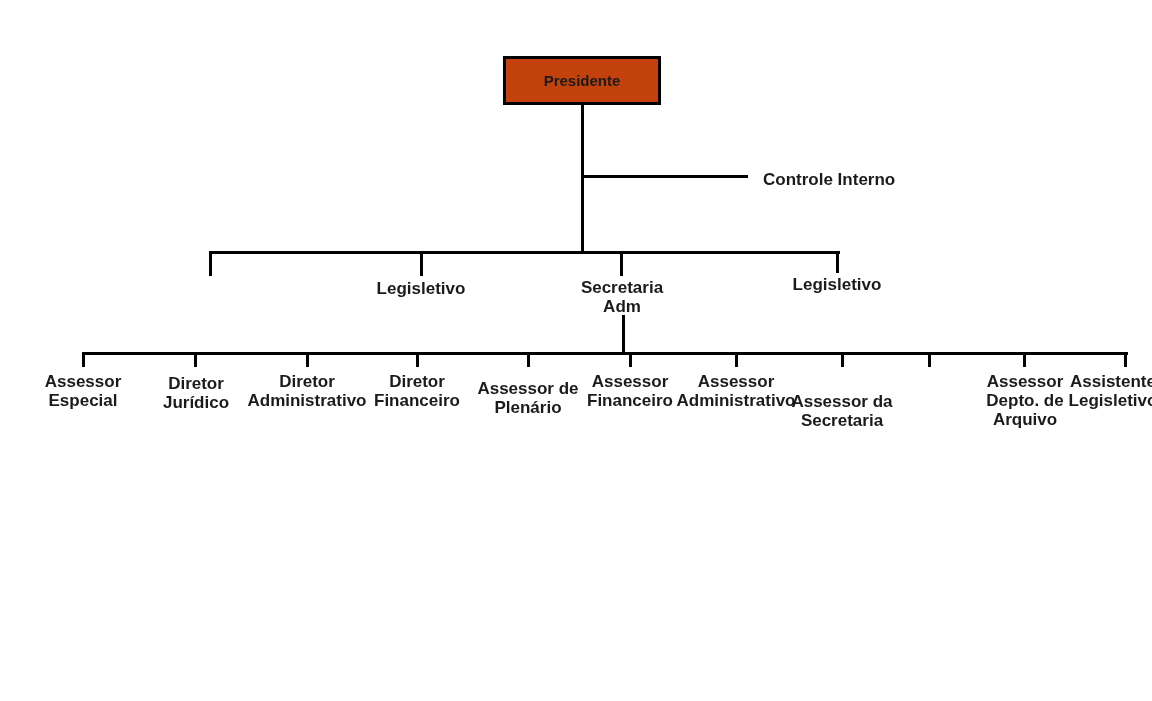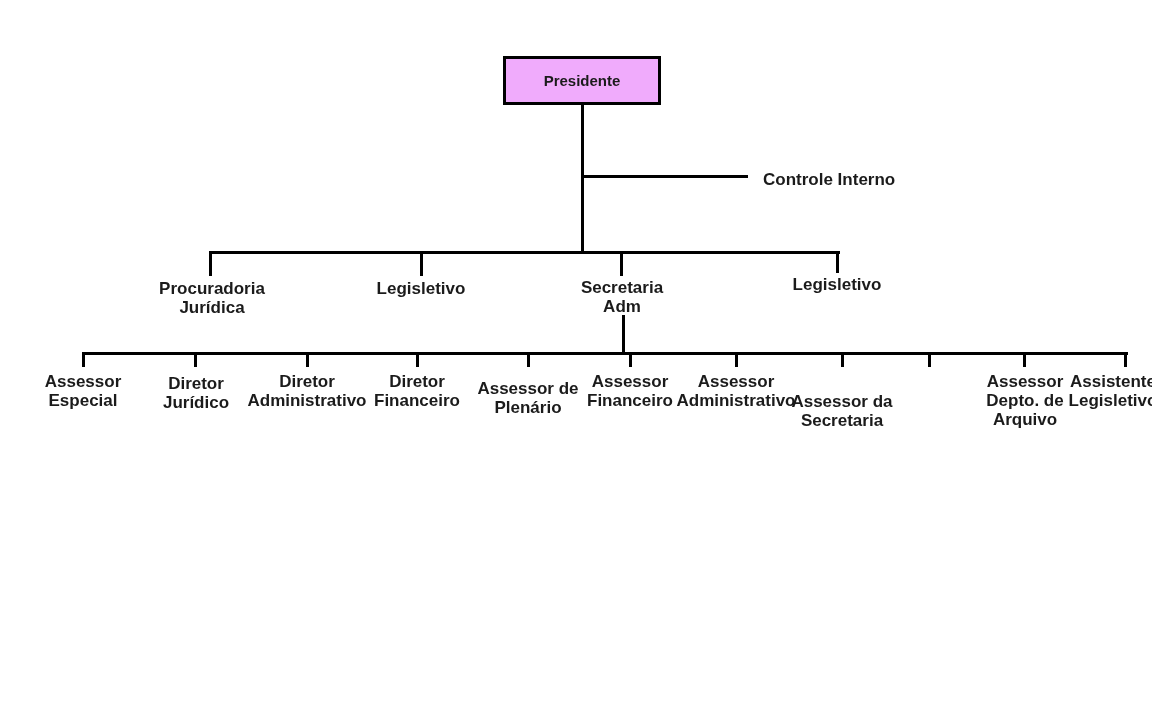--- a/index.html
+++ b/index.html
@@ -16,21 +16,21 @@
     font-family: "Liberation Sans", sans-serif;
   }
   .line {
     position: absolute;
     background: var(--line-color, #000000);
   }
   .node-box {
     position: absolute;
     box-sizing: border-box;
     border: 3px solid var(--line-color, #000000);
-    background: #f0abfc;
+    background: #c2410c;
     text-align: center;
     font-weight: 700;
     font-size: 15px;
     color: var(--text-color, #1b1b1b);
   }
   .label {
     position: absolute;
     font-weight: 700;
     font-size: 17px;
     line-height: 19px;
@@ -55,22 +55,20 @@
 
   <div class="line" style="left:581px; top:175px; width:167px; height:3px;"></div>
   <div class="label" style="left:763px; top:170px;">Controle Interno</div>
 
   <div class="line" style="left:209px; top:251px; width:631px; height:3px;"></div>
   <div class="line" style="left:209px; top:251px; width:3px; height:25px;"></div>
   <div class="line" style="left:420px; top:251px; width:3px; height:25px;"></div>
   <div class="line" style="left:620px; top:251px; width:3px; height:25px;"></div>
   <div class="line" style="left:836px; top:251px; width:3px; height:22px;"></div>
 
-  <div class="label centered" style="left:152px; top:279px;">Procuradoria
-Jurídica</div>
   <div class="label centered" style="left:361px; top:279px;">Legisletivo</div>
   <div class="label centered" style="left:562px; top:278px;">Secretaria
 Adm</div>
   <div class="label centered" style="left:777px; top:275px;">Legisletivo</div>
 
   <div class="line" style="left:622px; top:315px; width:3px; height:40px;"></div>
 
   <div class="line" style="left:82px; top:352px; width:1046px; height:3px;"></div>
   <div class="line" style="left:82px; top:352px; width:3px; height:15px;"></div>
   <div class="line" style="left:194px; top:352px; width:3px; height:15px;"></div>

